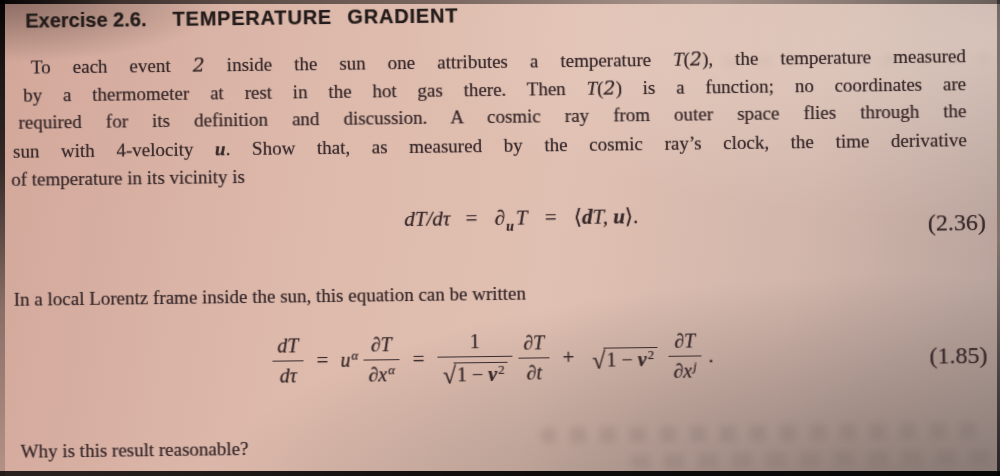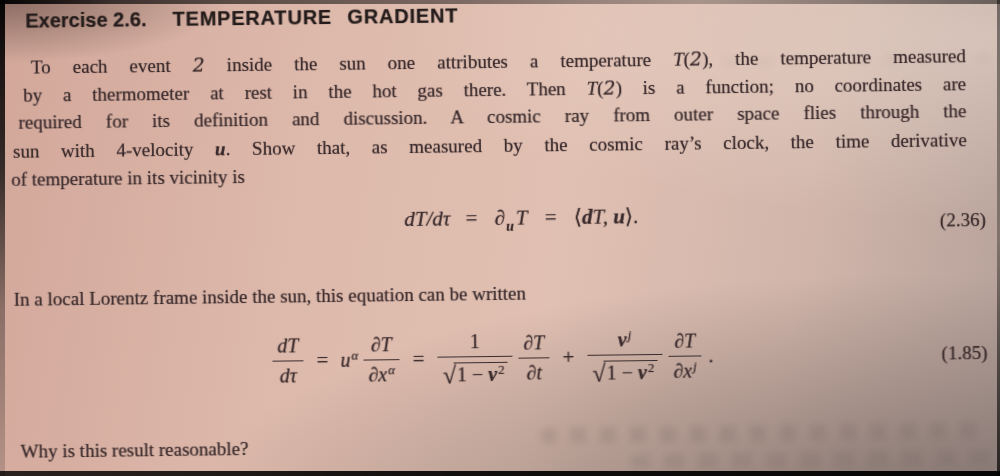--- a/index.html
+++ b/index.html
@@ -43,21 +43,21 @@
   .subu{font-size:14px;position:relative;top:6px;font-style:italic;font-weight:bold;margin:0 2px 0 1px;}
   .bi{font-style:italic;font-weight:bold;}
   .it{}
   .frac{text-align:center;margin:0 3px;}
   .frac .num{display:block;border-bottom:1.7px solid #3a2c2d;padding:0 5px 3px;}
   .frac .den{display:block;padding:3px 5px 0;}
   .grp{white-space:nowrap;margin:0 2px;}
   .sqrt{white-space:nowrap;}
   .rad{font-style:normal;font-size:1.2em;position:relative;top:2px;margin-right:-2px;}
   .radicand{border-top:1.6px solid #3a2c2d;padding:0 3px;}
-  .eq-label{position:absolute;right:14px;font-size:19px;font-style:normal;
+  .eq-label{position:absolute;right:14px;font-size:24px;font-style:normal;
     text-shadow:0 0 1px rgba(56,40,40,0.6);}
   .eq236row .eq-label{top:9px;}
   .eq237row .eq-label{top:18px;}
   .end{margin-left:4px;}
   
   .edge{position:absolute;pointer-events:none;}
   .edge-top{top:0;left:0;right:0;height:4px;
     background:linear-gradient(90deg,rgba(0,0,0,0.95) 0%,rgba(0,0,0,0.65) 12%,rgba(0,0,0,0.45) 45%,rgba(0,0,0,0.25) 70%,rgba(0,0,0,0.5) 100%);}
   .edge-bottom{bottom:0;left:0;right:0;height:5px;
     background:linear-gradient(90deg,rgba(0,0,0,0.8) 0%,rgba(0,0,0,0.9) 40%,rgba(0,0,0,0.95) 100%);}
@@ -121,21 +121,20 @@
         <span class="frac">
             <span class="num up">1</span>
             <span class="den"><span class="sqrt"><span class="rad">√</span><span class="radicand"><span class="up">1 − </span><span class="bi">v</span><span class="sup up">2</span></span></span></span>
           </span>
         <span class="frac">
             <span class="num it">∂T</span>
             <span class="den it">∂t</span>
           </span>
         <span class="op">+</span>
         <span class="frac">
-            <span class="num"><span class="bi">v</span><span class="sup it">j</span></span>
             <span class="den"><span class="sqrt"><span class="rad">√</span><span class="radicand"><span class="up">1 − </span><span class="bi">v</span><span class="sup up">2</span></span></span></span>
           </span>
         <span class="frac">
             <span class="num it">∂T</span>
             <span class="den it"><span>∂x</span><span class="sup">j</span></span>
           </span>
         <span class="up end">.</span>
       </div>
       <div class="eq-label">(1.85)</div>
     </div>

